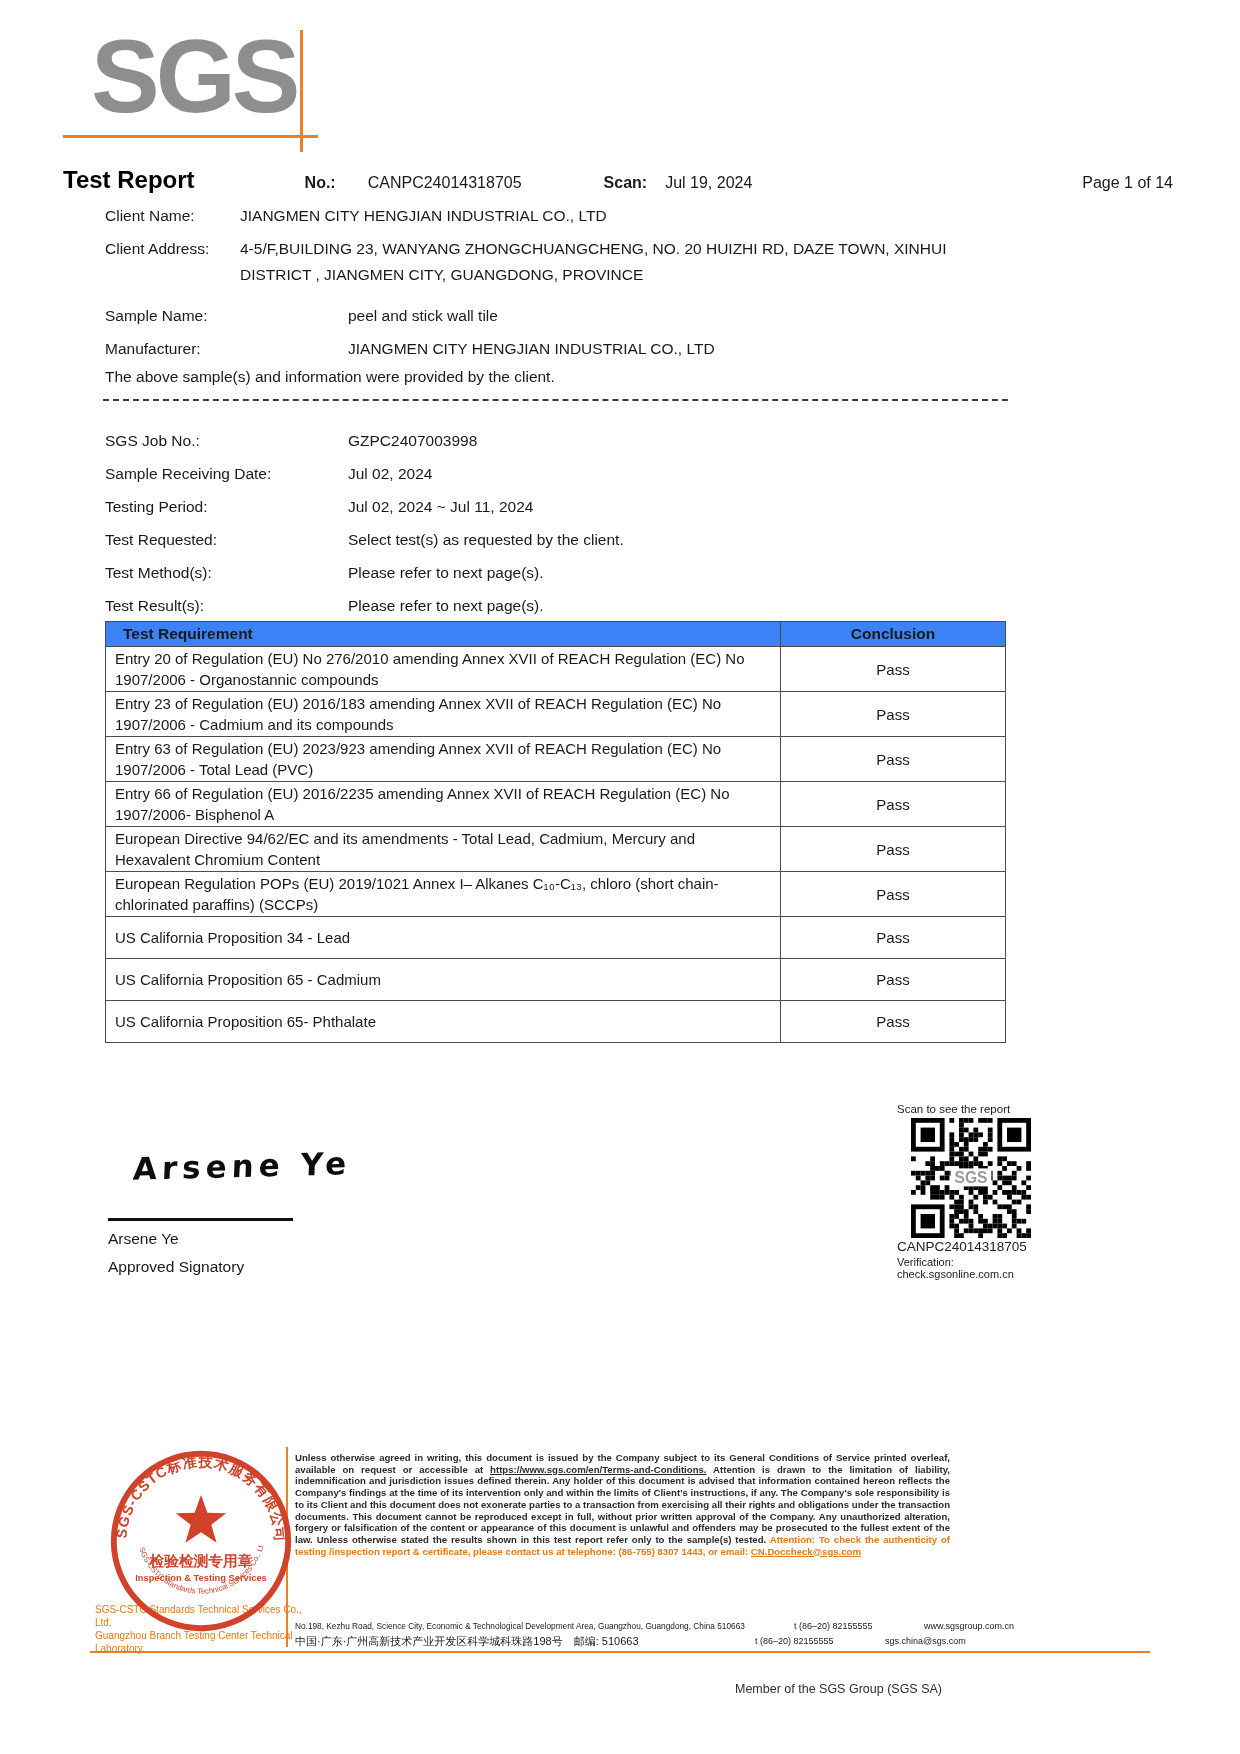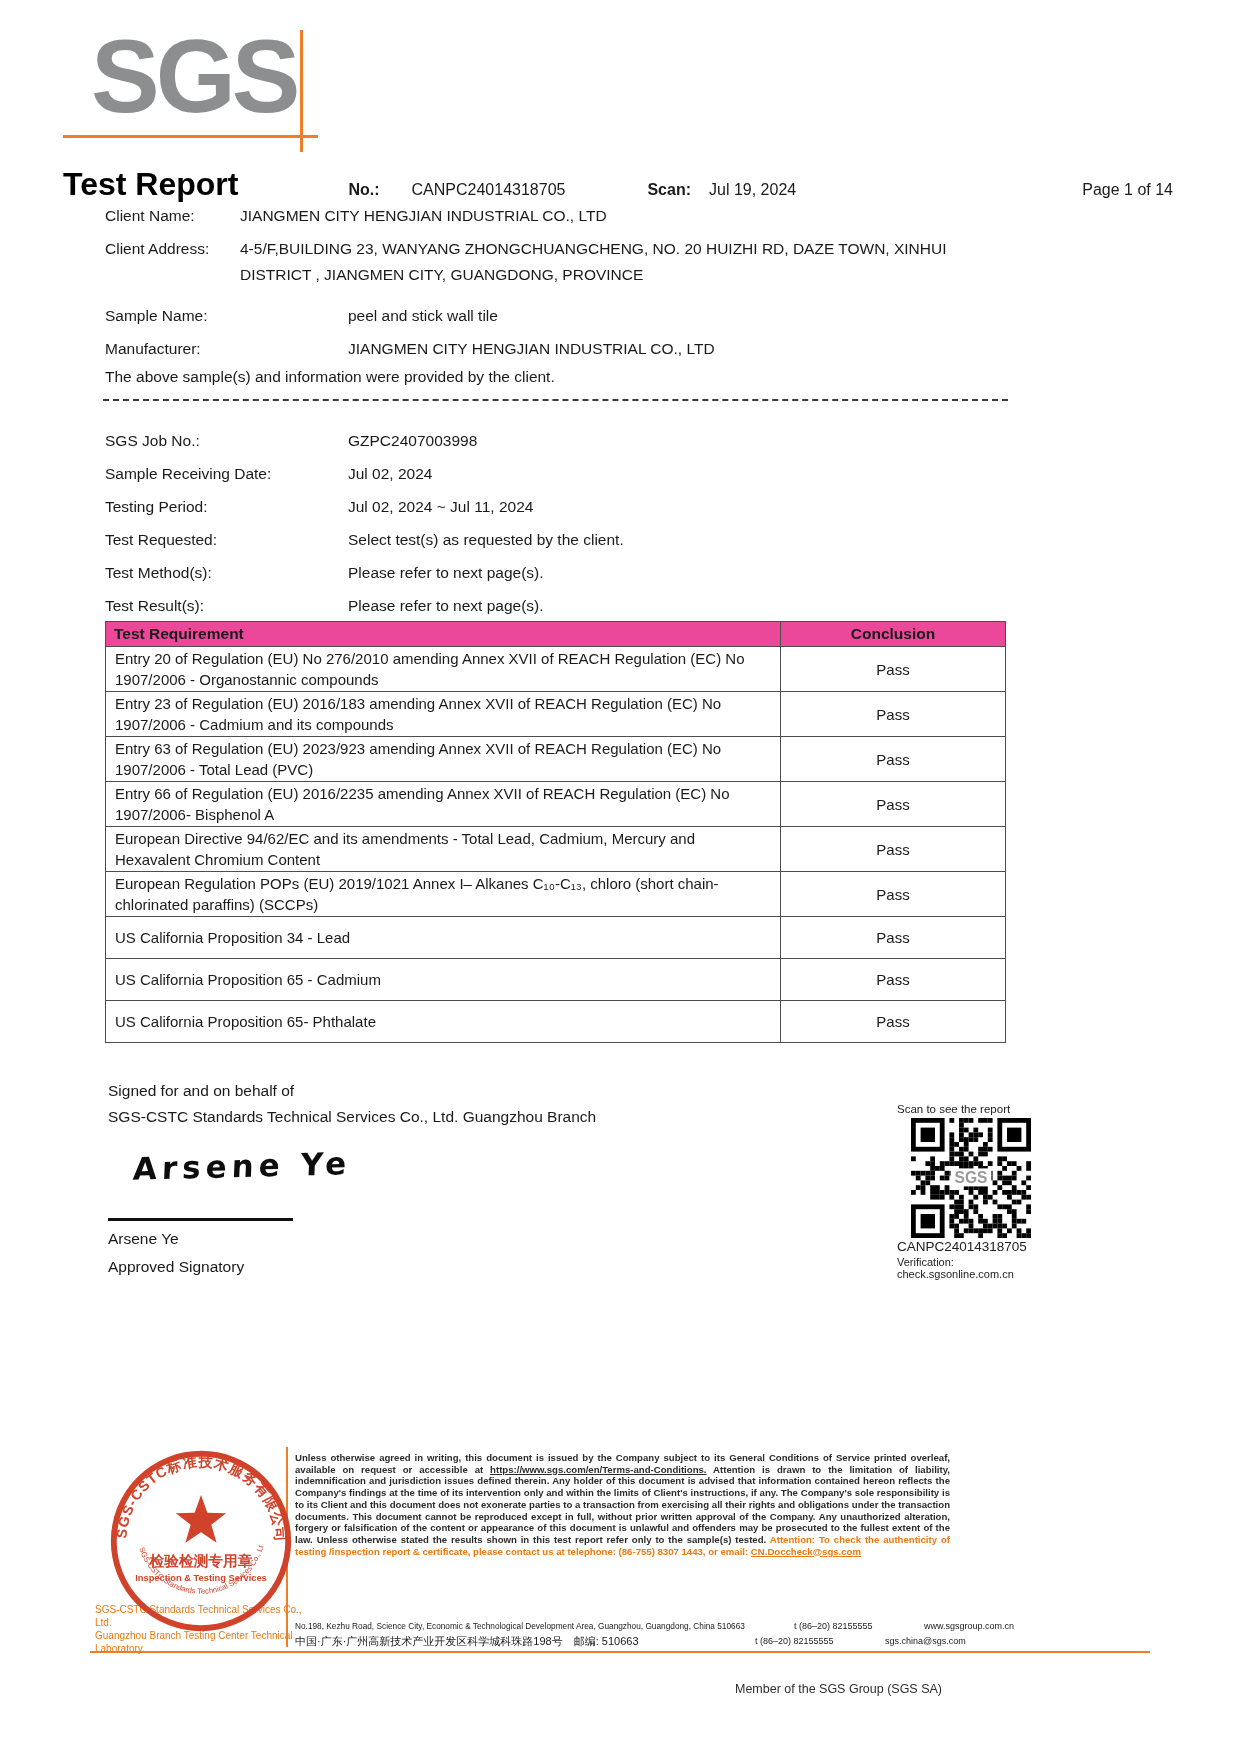--- a/index.html
+++ b/index.html
@@ -19,21 +19,21 @@
   .logo-text {
     position: absolute; left: 28px; top: -4px;
     font-size: 103px; font-weight: bold; letter-spacing: -4px;
     color: #8d8e90; font-family: "Liberation Sans", sans-serif;
   }
   .logo-hline { position: absolute; left: 0px; top: 113px; width: 255px; height: 3px; background: #f07e26; }
   .logo-vline { position: absolute; left: 237px; top: 8px; width: 3px; height: 122px; background: #f07e26; }
 
   
   .header-row { position: absolute; left: 63px; top: 166px; width: 1110px; display: flex; align-items: baseline; }
-  .report-title { font-size: 32px; font-weight: bold; color: #000; }
+  .report-title { font-size: 24px; font-weight: bold; color: #000; }
   .hdr-no-label { margin-left: 110px; font-weight: bold; font-size: 16px; }
   .hdr-no-value { margin-left: 32px; font-size: 16px; }
   .hdr-date-label { margin-left: 82px; font-weight: bold; font-size: 16px; }
   .hdr-date-value { margin-left: 18px; font-size: 16px; }
   .hdr-page { margin-left: auto; font-size: 16px; }
 
   
   .kv-row { display: flex; }
   .kv-label { flex: 0 0 135px; }
   .kv-value { flex: 1; }
@@ -46,22 +46,22 @@
   .dashed-sep { position: absolute; left: 103px; top: 399px; width: 905px; border-top: 2px dashed #3a3a3a; }
 
   .job-rows { position: absolute; left: 105px; top: 424px; width: 900px; }
   .job-rows .kv-row { height: 33px; align-items: center; }
   .job-rows .kv-label { flex: 0 0 243px; }
 
   
   .result-table { position: absolute; left: 105px; top: 621px; width: 901px; border-collapse: collapse; font-size: 15px; }
   .result-table th, .result-table td { border: 1.5px solid #4d4d4d; }
   .result-table th {
-    background: #ec4899; text-align: left; font-size: 15.5px;
-    padding: 3px 8px; height: 25px;
+    background: #3b82f6; text-align: left; font-size: 15.5px;
+    padding: 3px 17px; height: 25px;
   }
   .result-table th.col-conclusion { text-align: center; width: 225px; }
   .result-table td.req { padding: 1px 9px; line-height: 21px; height: 44px; }
   .result-table td.pass { text-align: center; }
   .result-table tr.single td.req { height: 42px; }
 
   
   .signed-block { position: absolute; left: 108px; top: 1078px; width: 700px; line-height: 26px; }
   .handwriting {
     position: absolute; left: 133px; top: 1148px;
@@ -217,24 +217,20 @@
         <td class="req">US California Proposition 65 - Cadmium</td>
         <td class="pass">Pass</td>
       </tr>
       <tr class="single">
         <td class="req">US California Proposition 65- Phthalate</td>
         <td class="pass">Pass</td>
       </tr>
     </tbody>
   </table>
 
-  <div class="signed-block">
-    <div>Signed for and on behalf of</div>
-    <div>SGS-CSTC Standards Technical Services Co., Ltd. Guangzhou Branch</div>
-  </div>
   <div class="handwriting">Arsene Ye</div>
   <div class="sig-line"></div>
   <div class="sig-name">Arsene Ye</div>
   <div class="sig-role">Approved Signatory</div>
 
   <div class="qr-block">
     <div class="qr-caption">Scan to see the report</div>
     <svg class="qr-svg" viewBox="0 0 100 100">
       <rect x="0" y="0" width="100" height="100" fill="#ffffff"></rect>
       <g id="qr-cells">

